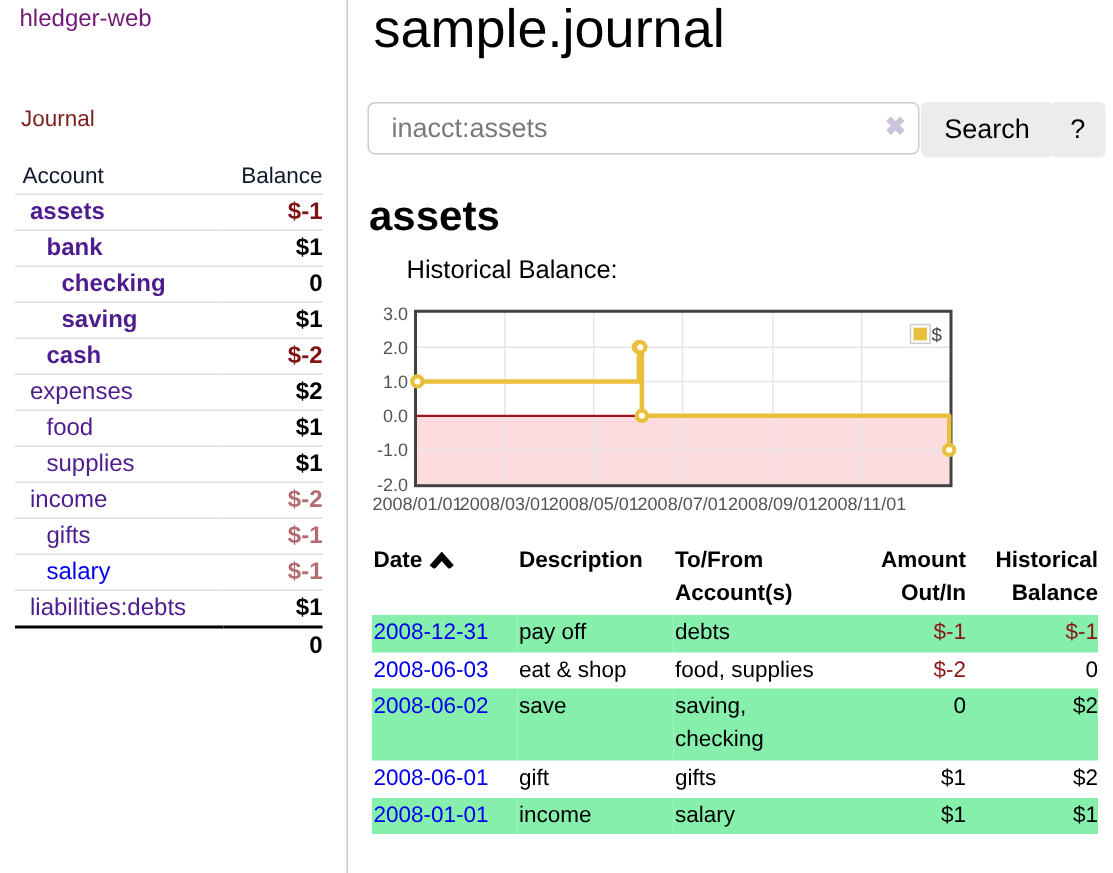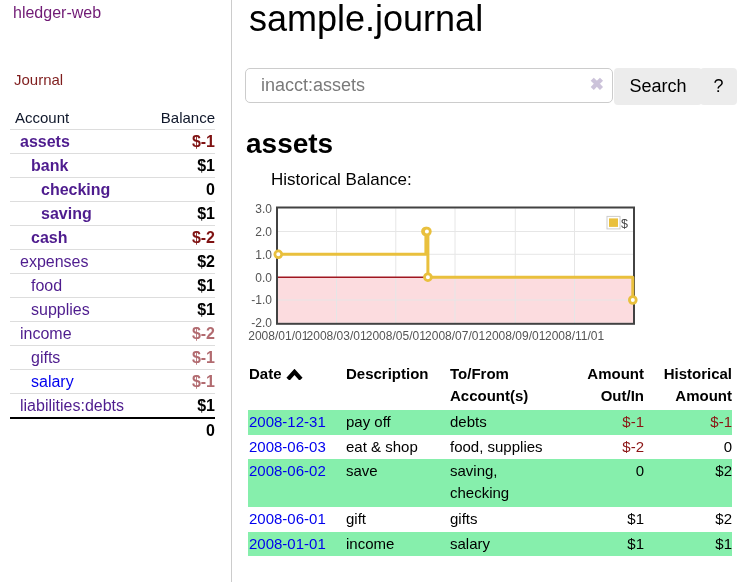--- a/index.html
+++ b/index.html
@@ -188,21 +188,21 @@
       <col style="width:88px">
     </colgroup>
  <tbody>
       <tr>
   <th>Date <svg width="17" height="11" viewBox="0 0 17 11" style="vertical-align:-1px">
             <path d="M2,10.2 L8.5,2.9 L15,10.2" fill="none" stroke="#000" stroke-width="4.2"></path>
           </svg></th>
   <th>Description</th>
         <th>To/From Account(s)</th>
   <th class="r">Amount Out/In</th>
-        <th class="r">Historical Amount</th>
+        <th class="r">Historical Balance</th>
  </tr>
  <tr class="g">
         <td><a class="blue">2008-12-31</a></td>
         <td>pay off</td>
         <td>debts</td>
         <td class="r neg">$-1</td>
         <td class="r neg">$-1</td>
       </tr>
  <tr>
         <td><a class="blue">2008-06-03</a></td>

